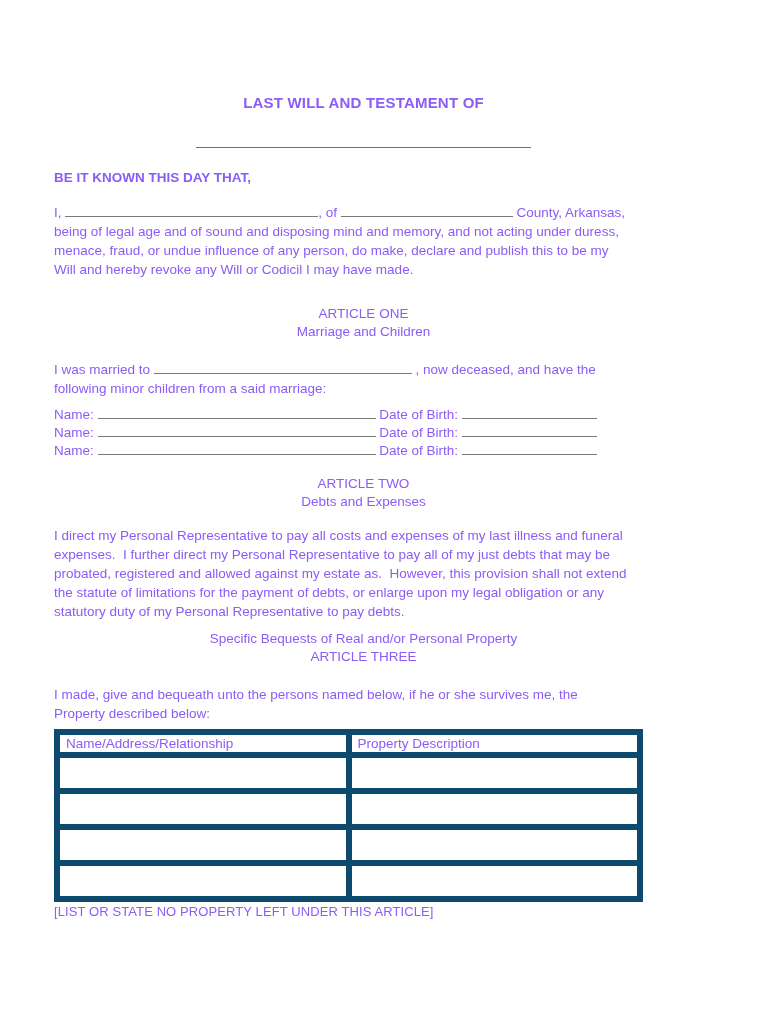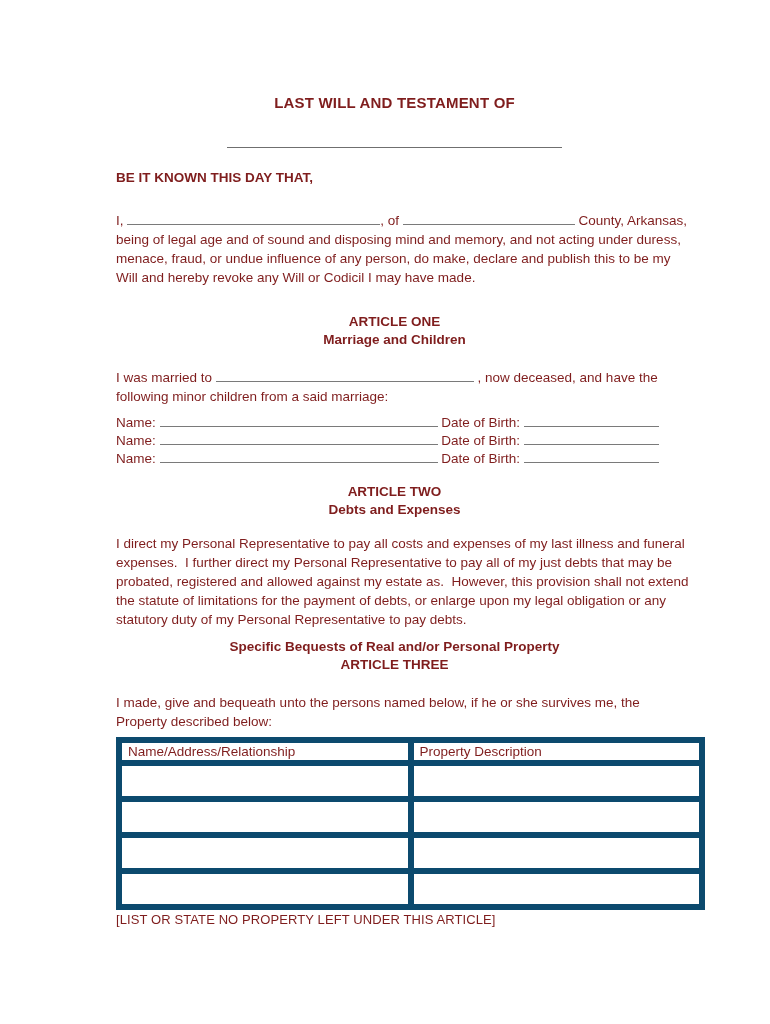--- a/index.html
+++ b/index.html
@@ -2,55 +2,55 @@
 <html><head>
 <meta charset="utf-8">
 <style>
   html, body { margin: 0; padding: 0; background: #ffffff; }
   .page {
     position: relative;
     width: 761px;
     height: 1024px;
     box-sizing: border-box;
     background: #ffffff;
-    padding: 94px 88px 0 116px;
+    padding: 94px 88px 0 54px;
     font-family: "Liberation Sans", sans-serif;
     font-size: 13.5px;
-    color: #7f1d1d;
+    color: #8b5cf6;
     overflow: hidden;
   }
   .doc-title {
     text-align: center;
     font-size: 15px;
     font-weight: bold;
     line-height: 18px;
     letter-spacing: 0.2px;
   }
   .title-blank {
     width: 335px;
     height: 0;
     margin: 35px auto 0 auto;
     border-bottom: 1.5px solid #6f6f6f;
   }
   .opening-heading {
     margin-top: 21px;
     font-weight: bold;
     line-height: 17px;
   }
-  .para { margin-top: 25px; }
+  .para { margin-top: 17px; }
   .para .tline, .child-rows .tline {
     line-height: 19px;
     white-space: pre;
   }
   .child-rows { margin-top: 8px; }
   .child-rows .tline { line-height: 18px; }
   .article-heading {
     margin-top: 26px;
     text-align: center;
-    font-weight: bold;
+    font-weight: normal;
     line-height: 18px;
   }
   .article-heading.two { margin-top: 15px; }
   .article-heading.three { margin-top: 9px; }
   .para.a1-body { margin-top: 19px; }
   .para.a2-body { margin-top: 15px; }
   .para.a3-body { margin-top: 19px; }
   .blank {
     display: inline-block;
     height: 12px;

